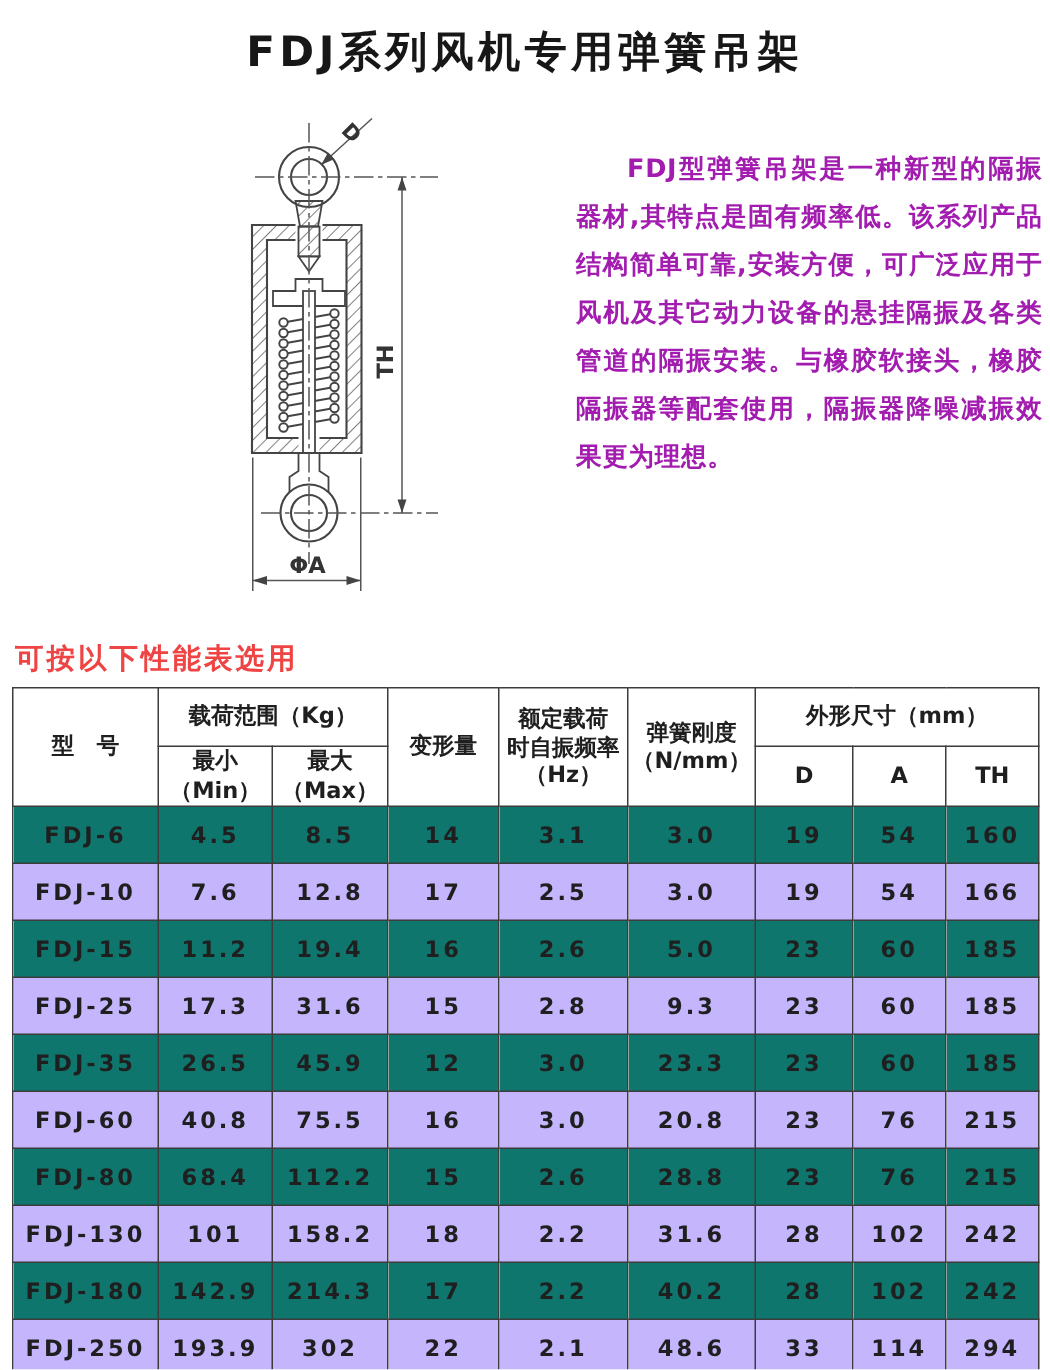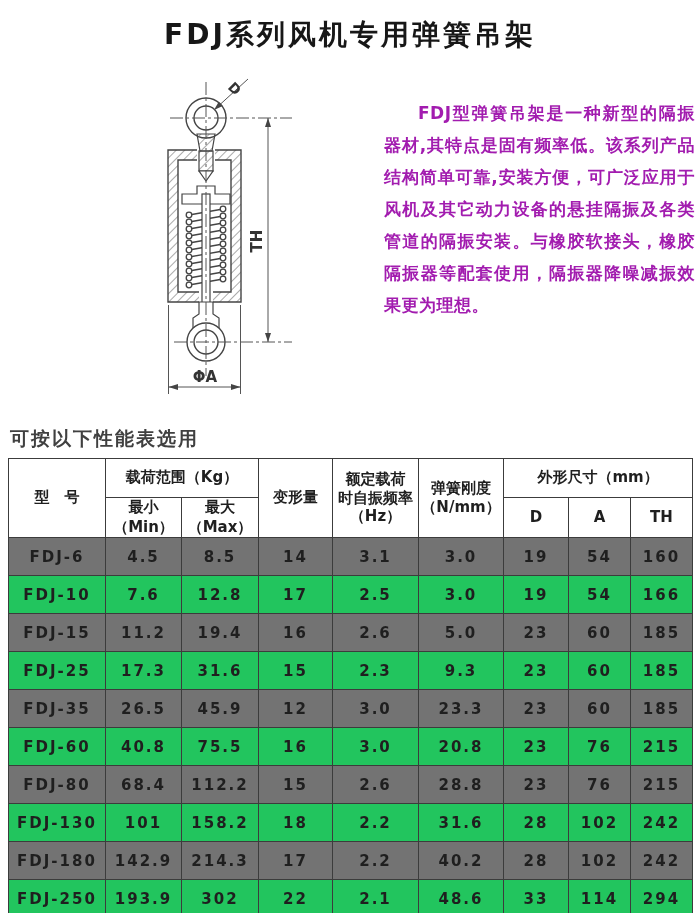--- a/index.html
+++ b/index.html
@@ -16,37 +16,37 @@
   .diagram {
     position:absolute; left:78px; top:78px; width:300px; height:332px;
   }
   .description {
     position:absolute; left:384px; top:97px; width:311px; margin:0;
     font-size:17px; font-weight:bold; line-height:32px; color:#a21caf;
     text-align:justify; text-indent:34px; letter-spacing:0.5px;
   }
   .section-label {
     position:absolute; left:10px; top:426px;
-    font-size:19px; font-weight:bold; color:#404040; letter-spacing:2px;
+    font-size:19px; font-weight:bold; color:#ef4444; letter-spacing:2px;
   }
   table.spec {
     position:absolute; left:8px; top:458px; width:684px;
     border-collapse:collapse; table-layout:fixed;
     font-weight:bold; color:#1f1f1f;
   }
   table.spec th, table.spec td {
     border:1.5px solid #3c3c3c; text-align:center; vertical-align:middle;
     padding:0; overflow:hidden;
   }
   table.spec th { font-size:15px; background:#ffffff; font-weight:bold; line-height:1.3; }
   table.spec td { font-size:15px; height:37px; letter-spacing:2px; }
   tr.hdr-1 th { height:38px; }
   tr.hdr-2 th { height:36px; }
-  .row-gray { background:#737373; }
-  .row-white { background:#22c55e; }
+  .row-gray { background:#0f766e; }
+  .row-white { background:#c4b5fd; }
   .hdr-multiline div { line-height:1.25; }
   svg text { font-family:"DejaVu Sans", sans-serif; font-weight:bold; fill:#333; }
 </style>
 </head>
 <body>
 
 <div class="page">
 
   <h1 class="page-title">FDJ系列风机专用弹簧吊架</h1>
 
@@ -210,21 +210,21 @@
           <td>5.0</td>
           <td>23</td>
           <td>60</td>
           <td>185</td>
         </tr>
         <tr class="row-white">
           <td>FDJ-25</td>
           <td>17.3</td>
           <td>31.6</td>
           <td>15</td>
-          <td>2.3</td>
+          <td>2.8</td>
           <td>9.3</td>
           <td>23</td>
           <td>60</td>
           <td>185</td>
         </tr>
         <tr class="row-gray">
           <td>FDJ-35</td>
           <td>26.5</td>
           <td>45.9</td>
           <td>12</td>

